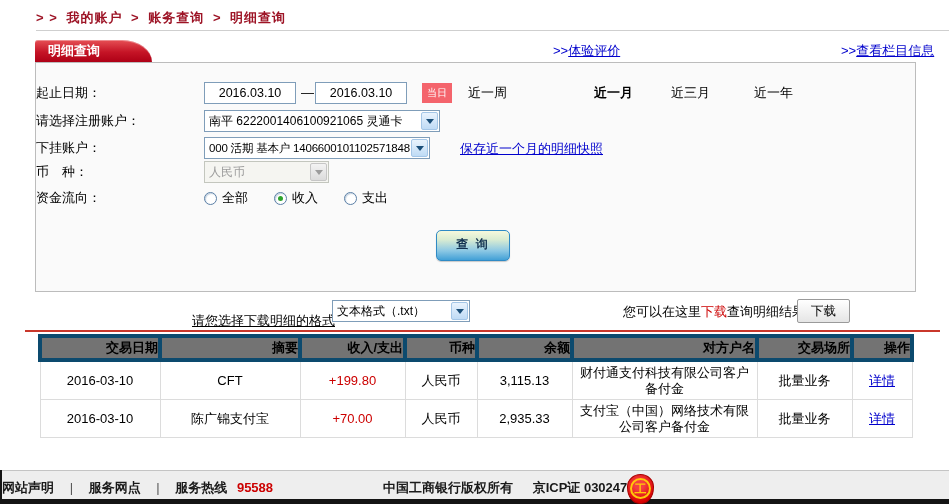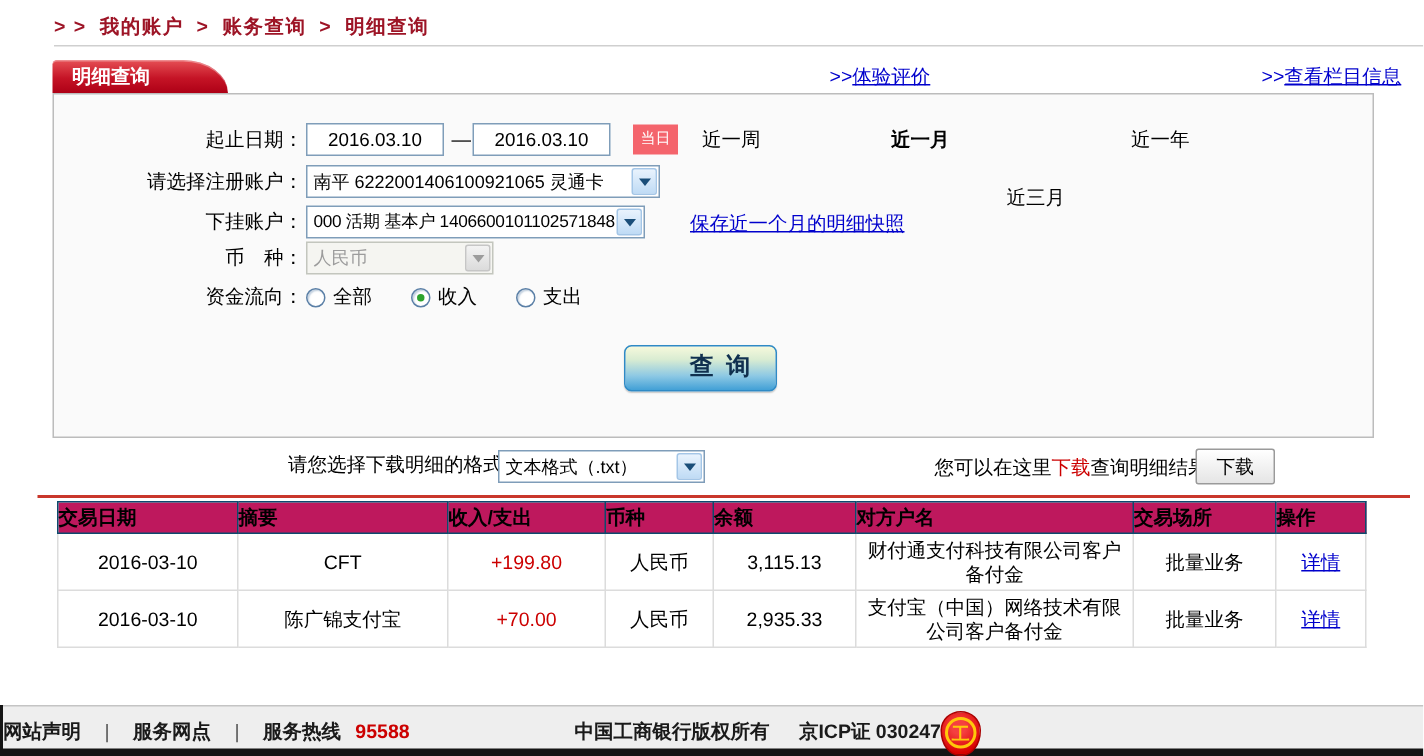--- a/index.html
+++ b/index.html
@@ -26,21 +26,21 @@
 
   
   .top-link{position:absolute;top:43px;height:16px;line-height:16px;color:var(--link_blue,#0000CC);
     cursor:pointer;white-space:nowrap;}
   .top-link .lbl{text-decoration:underline;}
   .tl-1{left:553px;} .tl-2{left:648px;margin-top:32px;} .tl-3{left:841px;}
 
   
   .form-box{position:absolute;left:35px;top:62px;width:881px;height:230px;
     border:1px solid #BCBCBC;background:#FAFAFA;box-sizing:border-box;}
-  .f-label{position:absolute;left:0;width:166px;text-align:right;height:22px;line-height:22px;white-space:nowrap;}
+  .f-label{position:absolute;left:0;width:166px;height:22px;line-height:22px;white-space:nowrap;}
   .inp{position:absolute;height:22px;box-sizing:border-box;border:1px solid #7F9DB9;background:#fff;
     text-align:center;font-size:12.5px;font-family:inherit;padding:0;}
   .dash{position:absolute;height:22px;line-height:22px;}
   .today{position:absolute;width:30px;height:20px;line-height:20px;text-align:center;color:#fff;
     background:var(--today_red,#F4646C);font-size:10px;cursor:pointer;}
   .quick{position:absolute;height:20px;line-height:20px;cursor:pointer;white-space:nowrap;}
 
   .sel{position:absolute;height:22px;box-sizing:border-box;border:1px solid #7F9DB9;background:#fff;
     font-size:12px;line-height:20px;padding:0 20px 0 4px;white-space:nowrap;overflow:hidden;cursor:pointer;}
   .sel .arrow{position:absolute;right:1px;top:1px;bottom:1px;width:17px;border-radius:2px;
@@ -56,41 +56,41 @@
   .snapshot{position:absolute;left:404px;top:77px;color:var(--link_blue,#0000CC);
     text-decoration:underline;cursor:pointer;white-space:nowrap;margin-left:20px;}
 
   .flow-group{position:absolute;left:168px;top:124px;height:22px;display:flex;align-items:center;gap:26px;}
   .flow-opt{display:flex;align-items:center;gap:5px;cursor:pointer;}
   .radio{width:13px;height:13px;border-radius:50%;border:1px solid #5A7FA6;background:#fff;
     box-sizing:border-box;position:relative;box-shadow:inset 1px 1px 1px rgba(90,127,166,.35);}
   .radio.selected::after{content:"";position:absolute;left:3px;top:3px;width:5px;height:5px;
     border-radius:50%;background:#2DA32D;}
 
-  .query-btn{position:absolute;left:380px;top:167px;width:72px;height:29px;border:1px solid #2F8AC5;
-    border-radius:5px;font-weight:bold;font-size:16px;color:#10304F;letter-spacing:2px;cursor:pointer;
+  .query-btn{position:absolute;left:400px;top:167px;width:72px;height:29px;border:1px solid #2F8AC5;
+    border-radius:5px;font-weight:bold;font-size:12px;color:#10304F;letter-spacing:2px;cursor:pointer;
     background:linear-gradient(180deg,#F6F9DC 0%,#D9ECD2 30%,#8CC8E4 68%,#42A0D6 100%);
-    box-shadow:0 1px 1px rgba(0,0,0,.2);text-align:center;line-height:27px;padding-left:28px;}
-
-  
-  .dl-label{position:absolute;left:192px;top:299px;height:22px;line-height:22px;white-space:nowrap;}
+    box-shadow:0 1px 1px rgba(0,0,0,.2);text-align:center;line-height:27px;}
+
+  
+  .dl-label{position:absolute;left:192px;top:310px;height:22px;line-height:22px;white-space:nowrap;text-decoration:underline;}
   .dl-sel{left:332px;top:300px;width:138px;}
   .dl-hint{position:absolute;left:623px;top:303px;height:18px;line-height:18px;white-space:nowrap;}
   .dl-hint .red-link{color:var(--amount_red,#CC0000);cursor:pointer;}
   .dl-btn{position:absolute;left:797px;top:299px;width:53px;height:24px;box-sizing:border-box;
     border:1px solid #9A9A9A;border-radius:2px;background:linear-gradient(180deg,#FFFFFF,#E5E5E5);
     text-align:center;line-height:22px;font-size:12.5px;cursor:pointer;}
 
   .red-rule{position:absolute;left:25px;top:330px;width:915px;height:2px;
     background:var(--separator_red,#C9372B);}
 
   
   .tbl-wrap{position:absolute;left:38px;top:334px;width:872px;}
   table{border-collapse:collapse;table-layout:fixed;width:872px;font-size:13px;}
-  th{height:20px;background:#be185d;border:1px solid #0c4a6e;font-weight:bold;text-align:left;padding:0;}
+  th{height:20px;background:#737373;border:4px solid #0c4a6e;font-weight:bold;text-align:right;padding:0;}
   td{height:37px;background:#fff;border:1px solid #DCDCDC;text-align:center;padding:0 4px;line-height:16px;}
   .amt{color:var(--amount_red,#CC0000);}
   .detail-link{color:var(--link_blue,#0000CC);text-decoration:underline;cursor:pointer;}
 
   
   .footer{position:absolute;left:0;top:470px;width:949px;height:34px;background:#EEEEEE;
     border-top:1px solid #C4C4C4;box-sizing:border-box;padding-left:35px;}
   .f-left{position:absolute;left:2px;top:8px;white-space:nowrap;font-weight:bold;color:#1A1A1A;}
   .f-left .pipe{margin:0 12px;font-weight:normal;color:#555;}
   .f-left .hot{color:var(--hotline_red,#CC0000);margin-left:6px;}
@@ -136,21 +136,21 @@
 
   <div class="form-box">
 
     <div class="f-label" style="top:19px;">起止日期：</div>
     <input class="inp" style="left: 168px; top: 19px; width: 92px;" value="2016.03.10">
     <div class="dash" style="left:265px;top:19px;">—</div>
     <input class="inp" style="left: 279px; top: 19px; width: 92px;" value="2016.03.10">
     <div class="today" style="left:386px;top:20px;">当日</div>
     <div class="quick" style="left:432px;top:20px;">近一周</div>
     <div class="quick" style="left:558px;top:20px;font-weight:bold;">近一月</div>
-    <div class="quick" style="left:635px;top:20px;margin-top:39px;">近三月</div>
+    <div class="quick" style="left:635px;top:20px;">近三月</div>
     <div class="quick" style="left:718px;top:20px;">近一年</div>
 
     <div class="f-label" style="top:47px;">请选择注册账户：</div>
     <div class="sel" style="left:168px;top:47px;width:236px;">
       <span>南平 6222001406100921065 灵通卡</span>
       <span class="arrow">
           <i></i>
         </span>
     </div>
 

